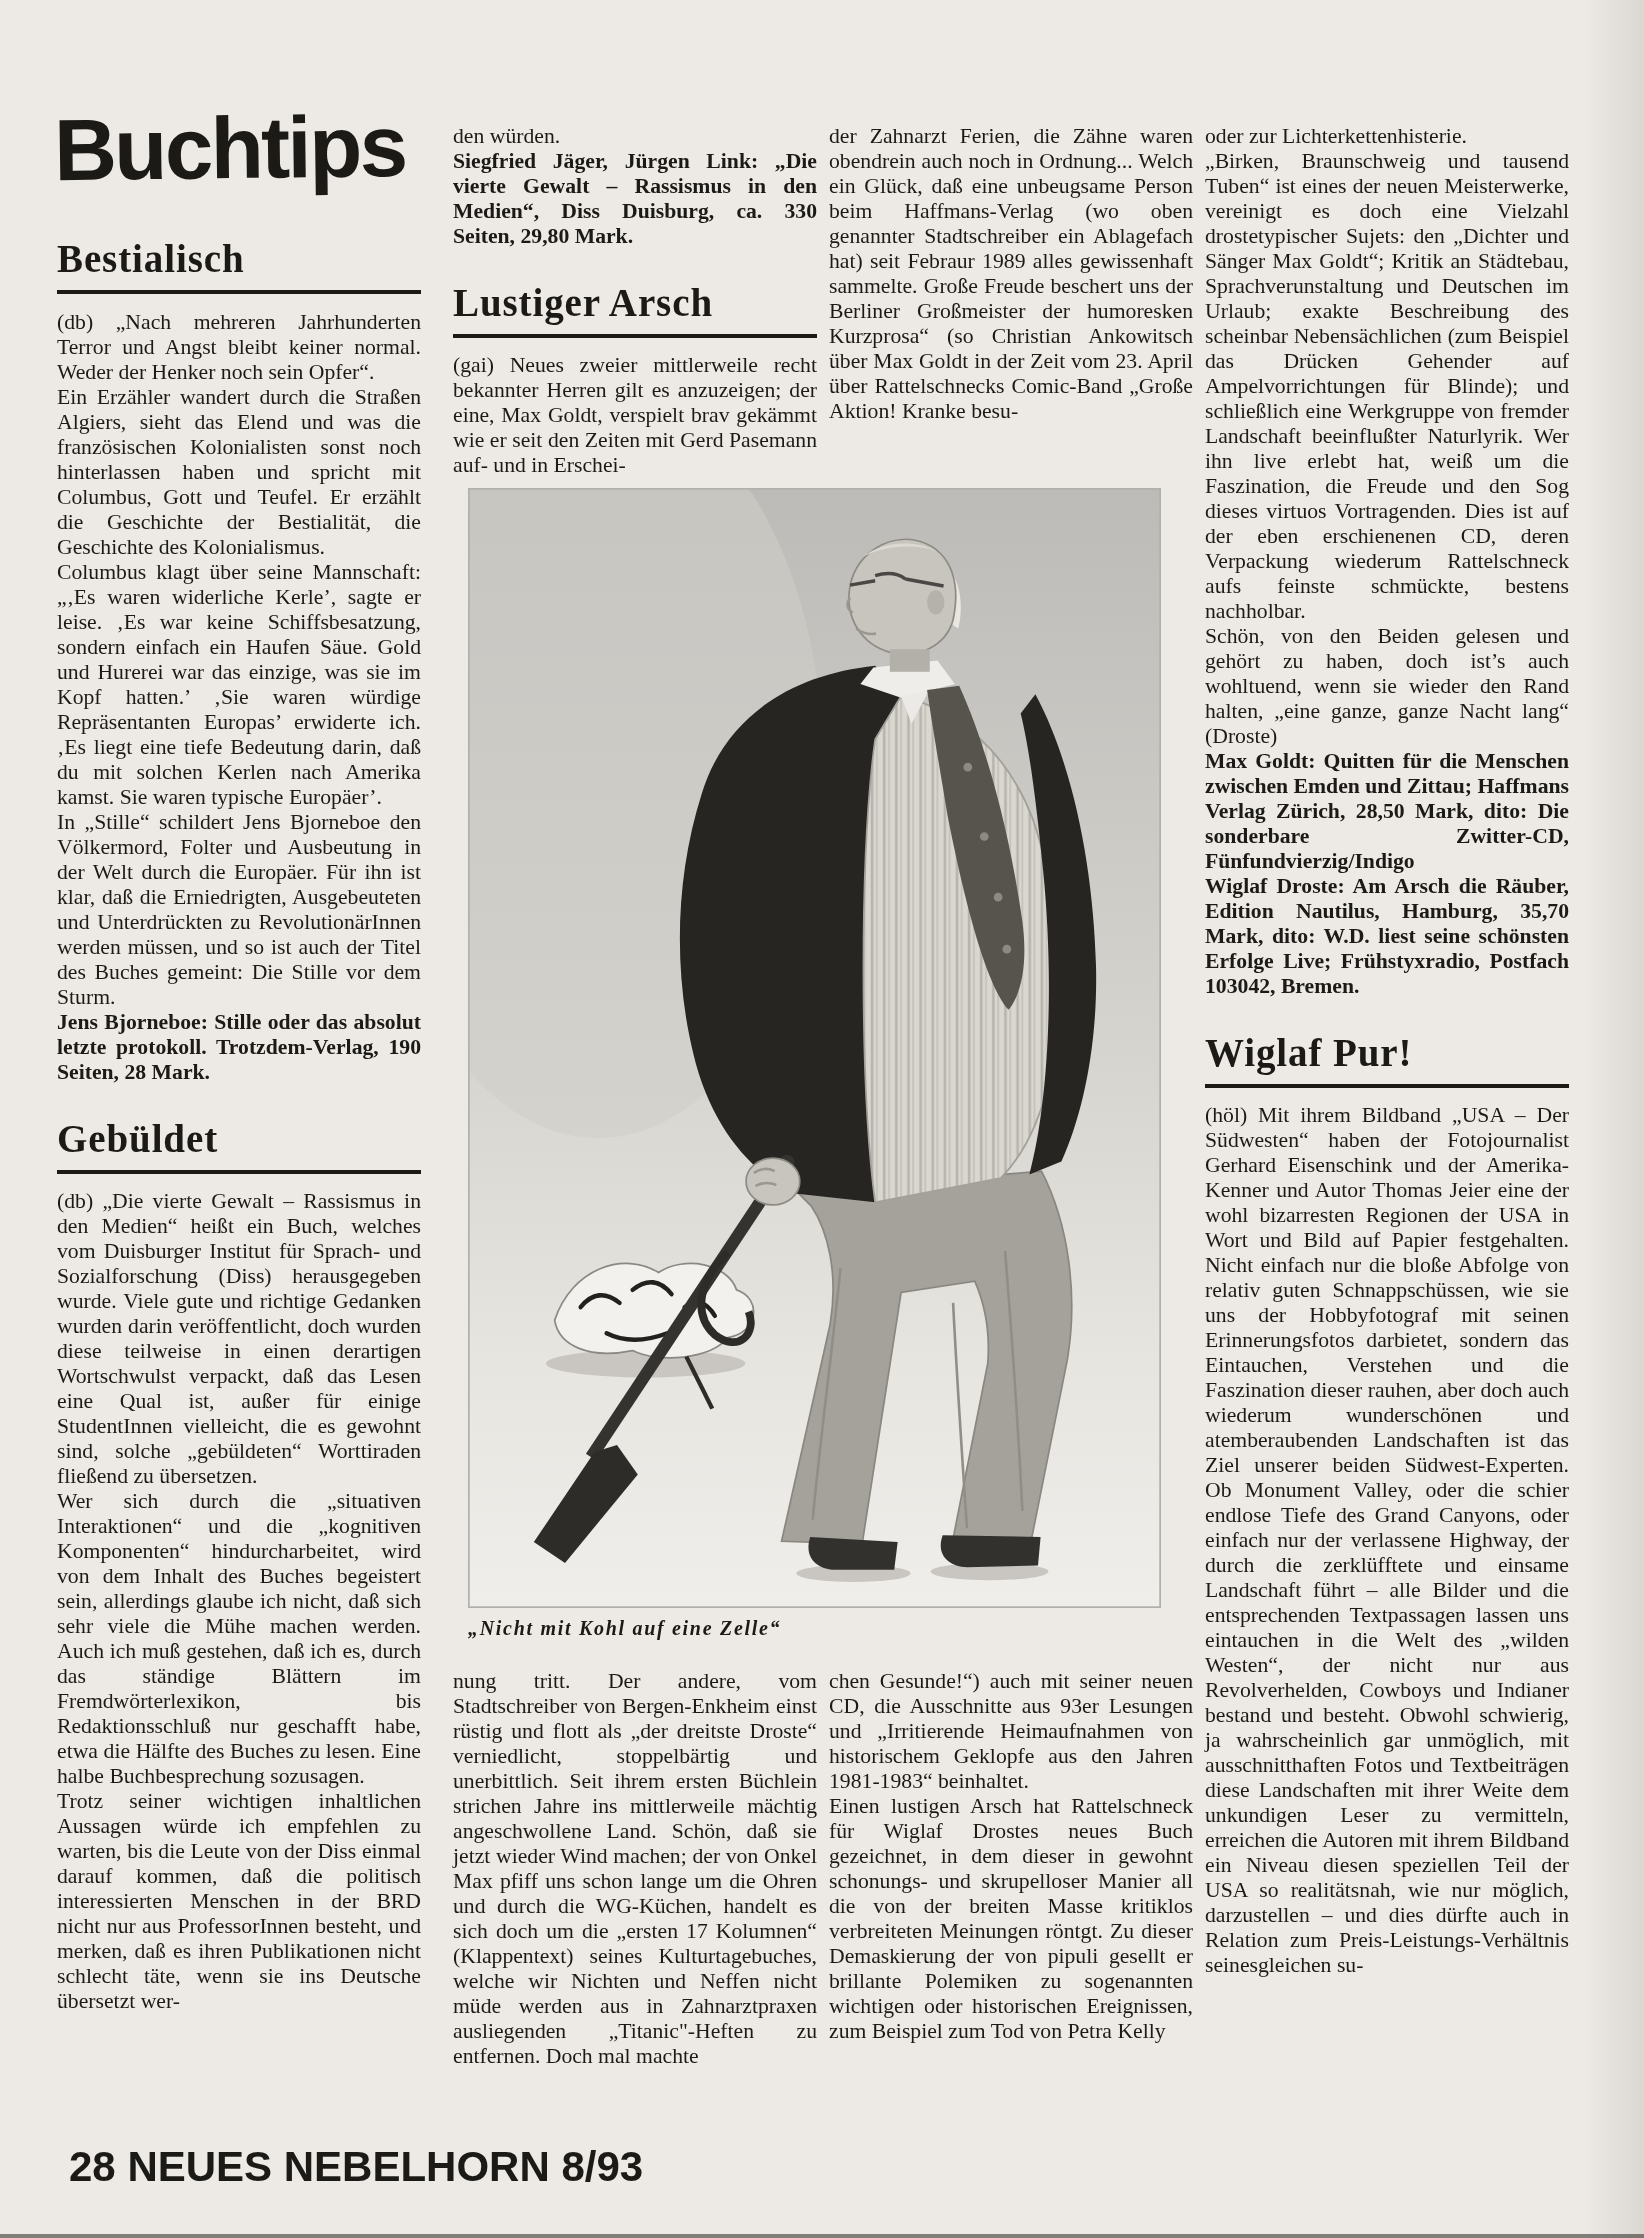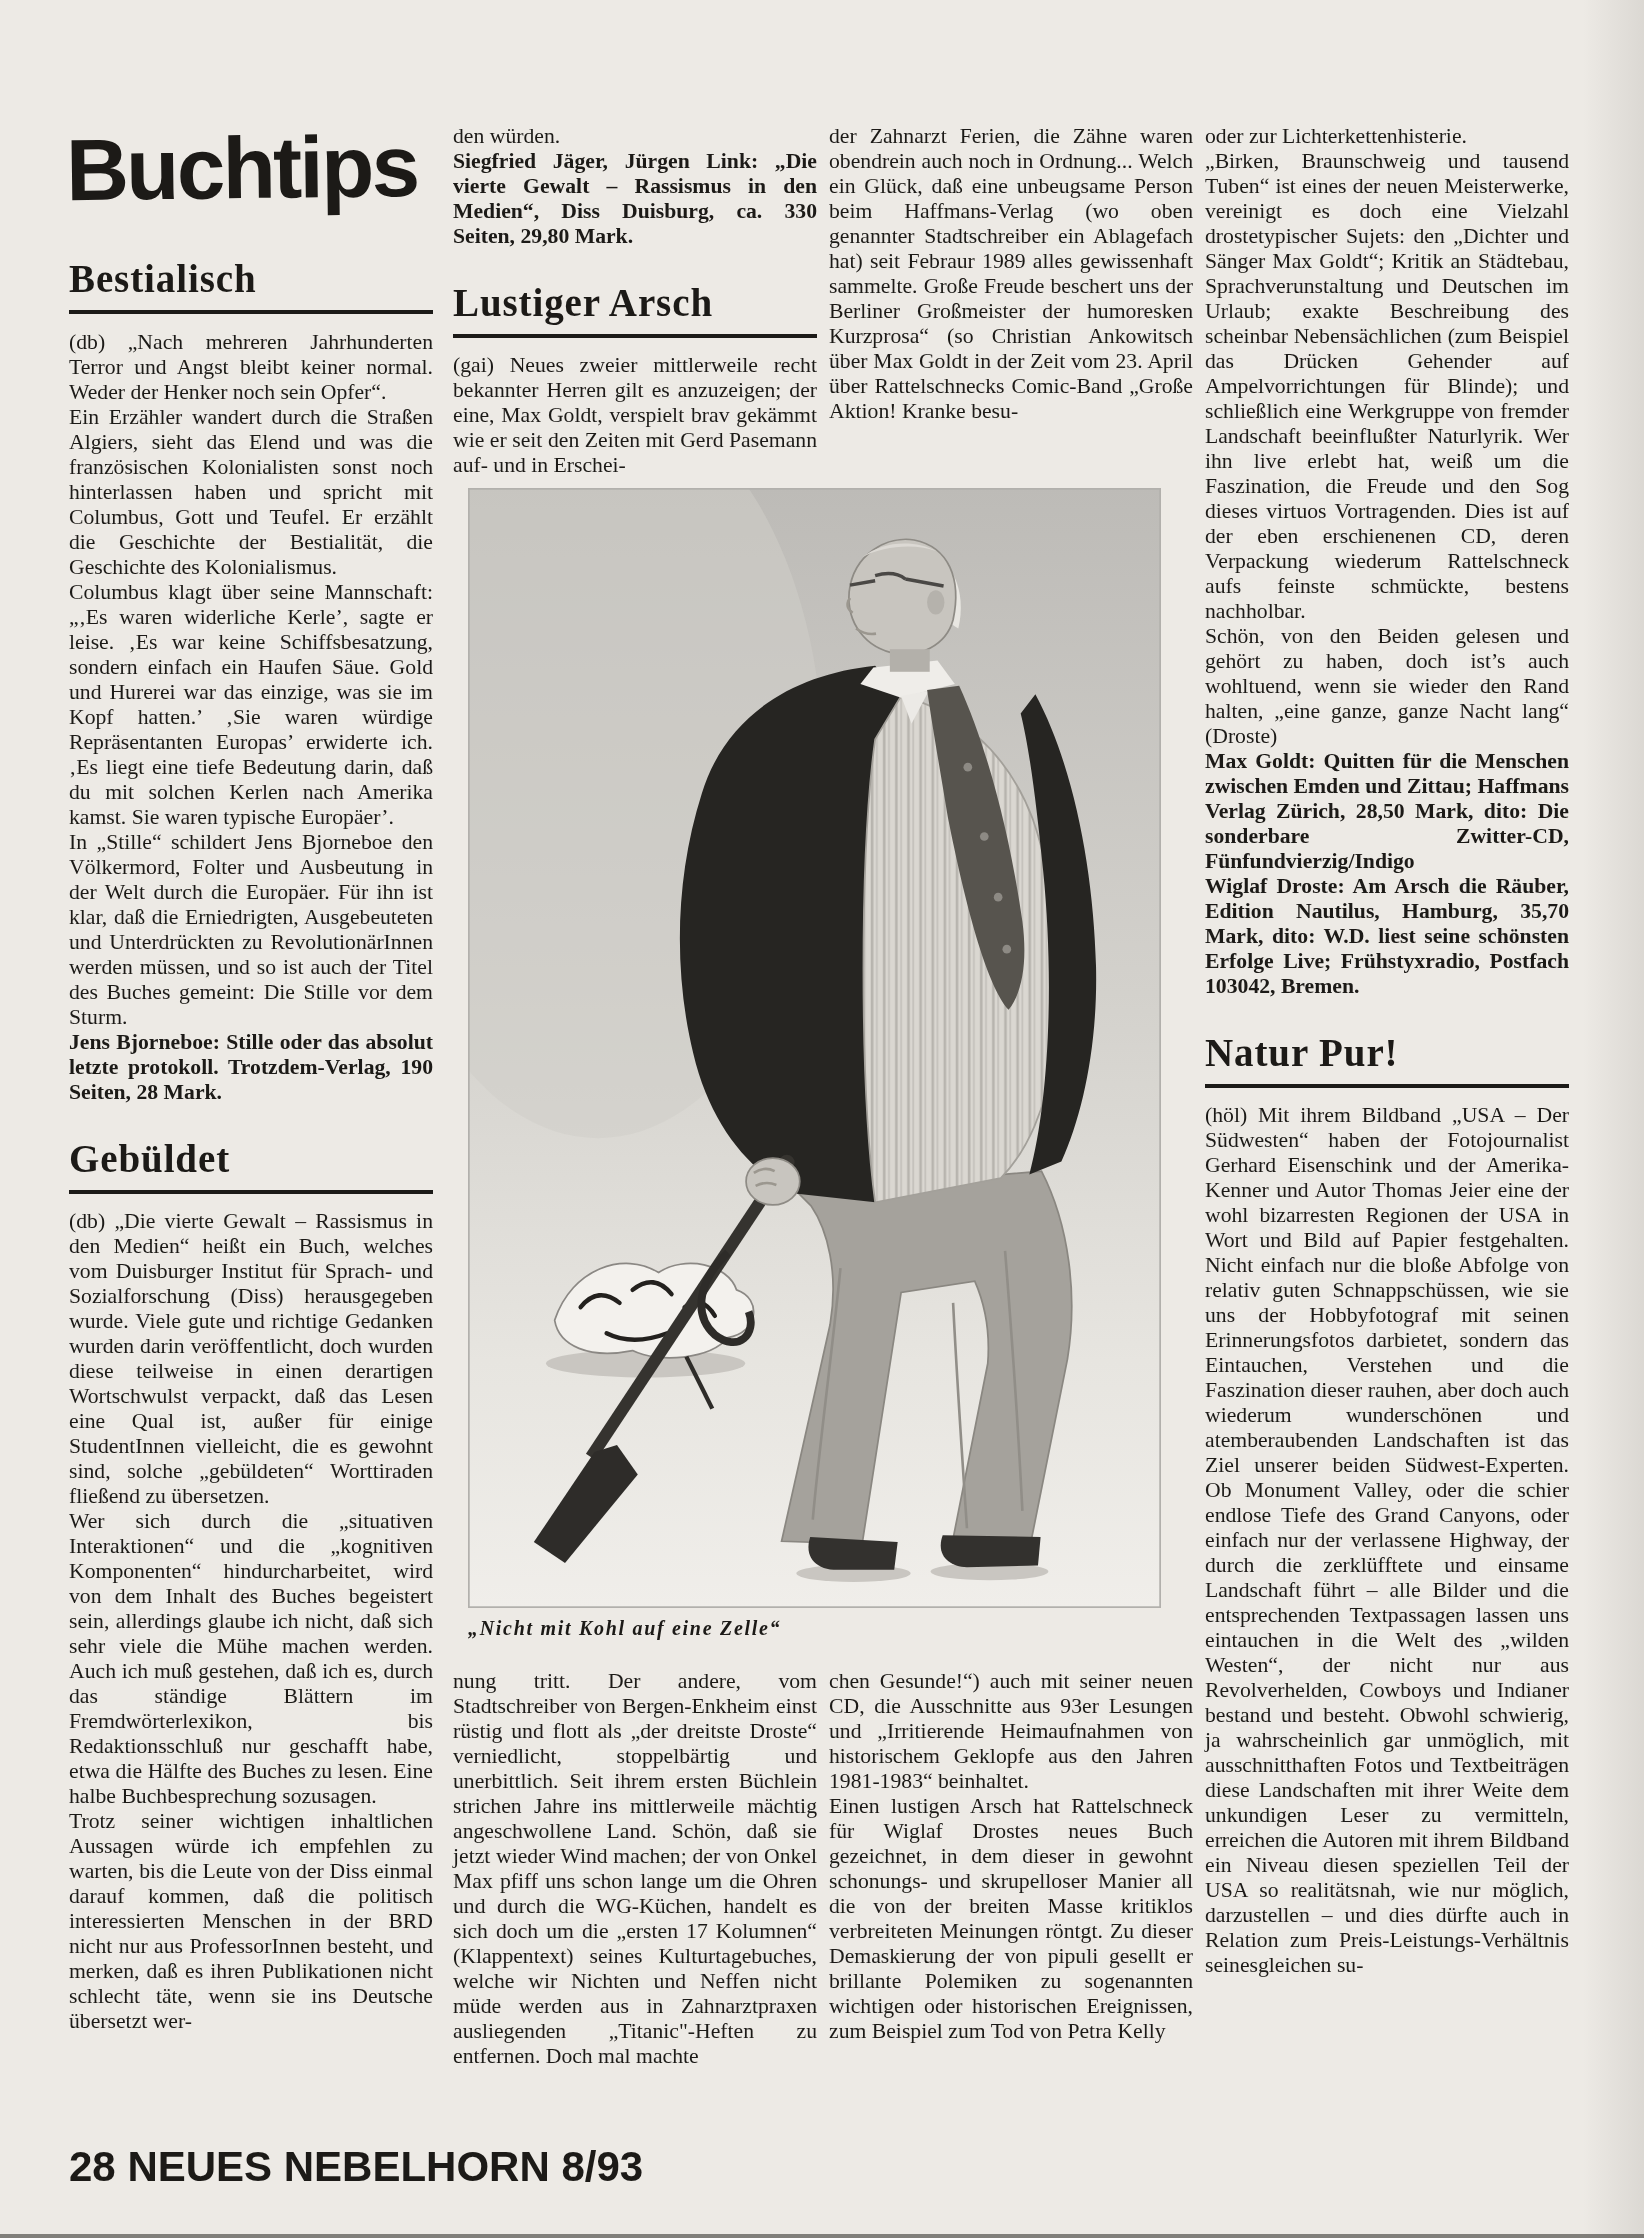--- a/index.html
+++ b/index.html
@@ -43,21 +43,21 @@
   .scan-edge-bottom{
     position:absolute;left:0;bottom:0;width:100%;height:5.2px;
     background:rgba(40,38,35,0.55);
   }
 </style>
 </head>
 <body>
 
 <div class="page">
 
-  <div class="block" style="left:69px;top:102px;margin-top:20px;">
+  <div class="block" style="left:57px;top:102px;">
     <h1 class="masthead">Buchtips</h1>
     <h2 class="sect">Bestialisch</h2>
     <p>(db) „Nach mehreren Jahrhunderten Terror und Angst bleibt keiner normal. Weder der Henker noch sein Opfer“.</p>
     <p>Ein Erzähler wandert durch die Straßen Algiers, sieht das Elend und was die französischen Kolonialisten sonst noch hinterlassen haben und spricht mit Columbus, Gott und Teufel. Er erzählt die Geschichte der Bestialität, die Geschichte des Kolonialismus.</p>
     <p>Columbus klagt über seine Mannschaft: „‚Es waren widerliche Kerle’, sagte er leise. ‚Es war keine Schiffsbesatzung, sondern einfach ein Haufen Säue. Gold und Hurerei war das einzige, was sie im Kopf hatten.’ ‚Sie waren würdige Repräsentanten Europas’ erwiderte ich. ‚Es liegt eine tiefe Bedeutung darin, daß du mit solchen Kerlen nach Amerika kamst. Sie waren typische Europäer’.</p>
     <p>In „Stille“ schildert Jens Bjorneboe den Völkermord, Folter und Ausbeutung in der Welt durch die Europäer. Für ihn ist klar, daß die Erniedrigten, Ausgebeuteten und Unterdrückten zu RevolutionärInnen werden müssen, und so ist auch der Titel des Buches gemeint: Die Stille vor dem Sturm.</p>
     <p class="bookref">Jens Bjorneboe: Stille oder das absolut letzte protokoll. Trotzdem-Verlag, 190 Seiten, 28 Mark.</p>
     <h2 class="sect mt">Gebüldet</h2>
     <p>(db) „Die vierte Gewalt – Rassismus in den Medien“ heißt ein Buch, welches vom Duisburger Institut für Sprach- und Sozialforschung (Diss) herausgegeben wurde. Viele gute und richtige Gedanken wurden darin veröffentlicht, doch wurden diese teilweise in einen derartigen Wortschwulst verpackt, daß das Lesen eine Qual ist, außer für einige StudentInnen vielleicht, die es gewohnt sind, solche „gebüldeten“ Worttiraden fließend zu übersetzen.</p>
     <p>Wer sich durch die „situativen Interaktionen“ und die „kognitiven Komponenten“ hindurcharbeitet, wird von dem Inhalt des Buches begeistert sein, allerdings glaube ich nicht, daß sich sehr viele die Mühe machen werden. Auch ich muß gestehen, daß ich es, durch das ständige Blättern im Fremdwörterlexikon, bis Redaktionsschluß nur geschafft habe, etwa die Hälfte des Buches zu lesen. Eine halbe Buchbesprechung sozusagen.</p>
@@ -74,21 +74,21 @@
   <div class="block" style="left:829px;top:124px;">
     <p>der Zahnarzt Ferien, die Zähne waren obendrein auch noch in Ordnung... Welch ein Glück, daß eine unbeugsame Person beim Haffmans-Verlag (wo oben genannter Stadtschreiber ein Ablagefach hat) seit Febraur 1989 alles gewissenhaft sammelte. Große Freude beschert uns der Berliner Großmeister der humoresken Kurzprosa“ (so Christian Ankowitsch über Max Goldt in der Zeit vom 23. April über Rattelschnecks Comic-Band „Große Aktion! Kranke besu-</p>
   </div>
 
   <div class="block" style="left:1205px;top:124px;">
     <p>oder zur Lichterkettenhisterie.</p>
     <p>„Birken, Braunschweig und tausend Tuben“ ist eines der neuen Meisterwerke, vereinigt es doch eine Vielzahl drostetypischer Sujets: den „Dichter und Sänger Max Goldt“; Kritik an Städtebau, Sprachverunstaltung und Deutschen im Urlaub; exakte Beschreibung des scheinbar Nebensächlichen (zum Beispiel das Drücken Gehender auf Ampelvorrichtungen für Blinde); und schließlich eine Werkgruppe von fremder Landschaft beeinflußter Naturlyrik. Wer ihn live erlebt hat, weiß um die Faszination, die Freude und den Sog dieses virtuos Vortragenden. Dies ist auf der eben erschienenen CD, deren Verpackung wiederum Rattelschneck aufs feinste schmückte, bestens nachholbar.</p>
     <p>Schön, von den Beiden gelesen und gehört zu haben, doch ist’s auch wohltuend, wenn sie wieder den Rand halten, „eine ganze, ganze Nacht lang“ (Droste)</p>
     <p class="bookref">Max Goldt: Quitten für die Menschen zwischen Emden und Zittau; Haffmans Verlag Zürich, 28,50 Mark, dito: Die sonderbare Zwitter-CD, Fünfundvierzig/Indigo</p>
     <p class="bookref">Wiglaf Droste: Am Arsch die Räuber, Edition Nautilus, Hamburg, 35,70 Mark, dito: W.D. liest seine schönsten Erfolge Live; Frühstyxradio, Postfach 103042, Bremen.</p>
-    <h2 class="sect mt">Natur Pur!</h2>
+    <h2 class="sect mt">Wiglaf Pur!</h2>
     <p>(höl) Mit ihrem Bildband „USA – Der Südwesten“ haben der Fotojournalist Gerhard Eisenschink und der Amerika-Kenner und Autor Thomas Jeier eine der wohl bizarresten Regionen der USA in Wort und Bild auf Papier festgehalten. Nicht einfach nur die bloße Abfolge von relativ guten Schnappschüssen, wie sie uns der Hobbyfotograf mit seinen Erinnerungsfotos darbietet, sondern das Eintauchen, Verstehen und die Faszination dieser rauhen, aber doch auch wiederum wunderschönen und atemberaubenden Landschaften ist das Ziel unserer beiden Südwest-Experten. Ob Monument Valley, oder die schier endlose Tiefe des Grand Canyons, oder einfach nur der verlassene Highway, der durch die zerklüfftete und einsame Landschaft führt – alle Bilder und die entsprechenden Textpassagen lassen uns eintauchen in die Welt des „wilden Westen“, der nicht nur aus Revolverhelden, Cowboys und Indianer bestand und besteht. Obwohl schwierig, ja wahrscheinlich gar unmöglich, mit ausschnitthaften Fotos und Textbeiträgen diese Landschaften mit ihrer Weite dem unkundigen Leser zu vermitteln, erreichen die Autoren mit ihrem Bildband ein Niveau diesen speziellen Teil der USA so realitätsnah, wie nur möglich, darzustellen – und dies dürfte auch in Relation zum Preis-Leistungs-Verhältnis seinesgleichen su-</p>
   </div>
 
   <div class="photo">
     <svg viewBox="0 0 800 1292" preserveAspectRatio="none">
       <defs>
         <linearGradient id="bgGrad" x1="0" y1="0" x2="0" y2="1">
           <stop offset="0" stop-color="#bdbbb7"></stop>
           <stop offset="0.45" stop-color="#d3d1cc"></stop>
           <stop offset="0.78" stop-color="#e7e5e0"></stop>

